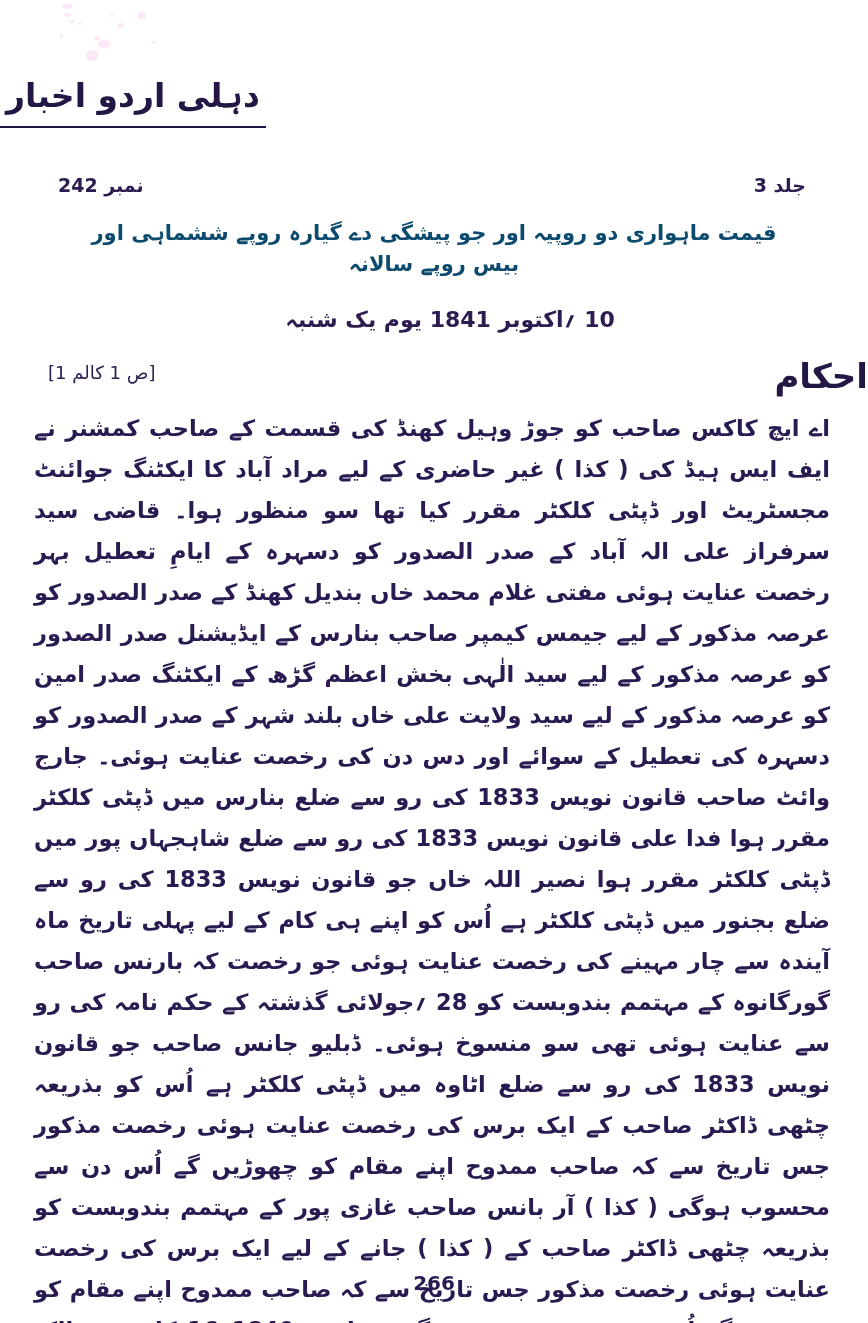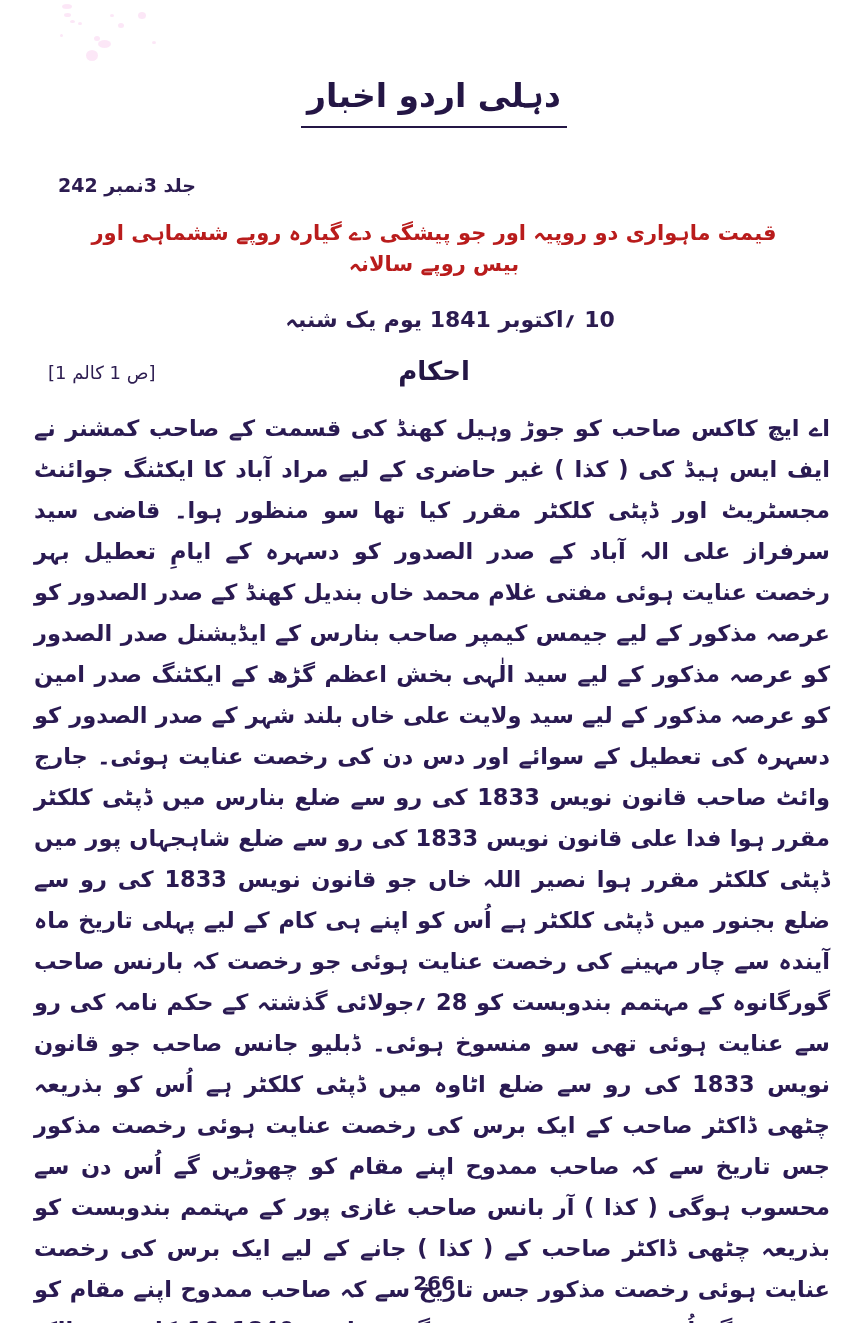--- a/index.html
+++ b/index.html
@@ -33,54 +33,55 @@
     pointer-events: none;
   }
   .speck {
     position: absolute;
     background: #fbe3f6;
     border-radius: 50%;
     opacity: 0.85;
   }
 
   .masthead {
-    text-align: center;
+    text-align: left;
     padding-top: 52px;
   }
   .masthead-title {
     display: inline-block;
     font-size: 33px;
     font-weight: 700;
     color: #241645;
     letter-spacing: 0px;
     line-height: 1.35;
     border-bottom: 2.2px solid #241645;
     padding: 0 6px 7px 6px;
   }
 
   .issue-row {
     display: flex;
     flex-direction: row-reverse;
+    justify-content: space-between;
     align-items: baseline;
     margin-top: 24px;
     padding: 0 62px 0 58px;
     font-size: 19px;
     color: #2c1c50;
   }
   .issue-number, .issue-volume {
     font-weight: 600;
     white-space: nowrap;
   }
 
   .price-line {
     text-align: center;
     margin-top: 22px;
     font-size: 21px;
     font-weight: 600;
-    color: #b91c1c;
+    color: #0c4a6e;
     padding: 0 90px;
     line-height: 1.5;
   }
 
   .date-line {
     text-align: center;
     margin-top: 26px;
     font-size: 22px;
     font-weight: 600;
     color: #2c1c50;
@@ -90,22 +91,21 @@
   .section-row {
     position: relative;
     margin-top: 24px;
     height: 42px;
   }
   .section-heading {
     position: absolute;
     left: 0;
     right: 0;
     top: 0;
-    text-align: center;
-    font-size: 26px;
+    font-size: 34px;
     font-weight: 700;
     color: #241645;
   }
   .column-ref {
     position: absolute;
     left: 48px;
     top: 6px;
     font-size: 18px;
     font-weight: 400;
     color: #2c1c50;

